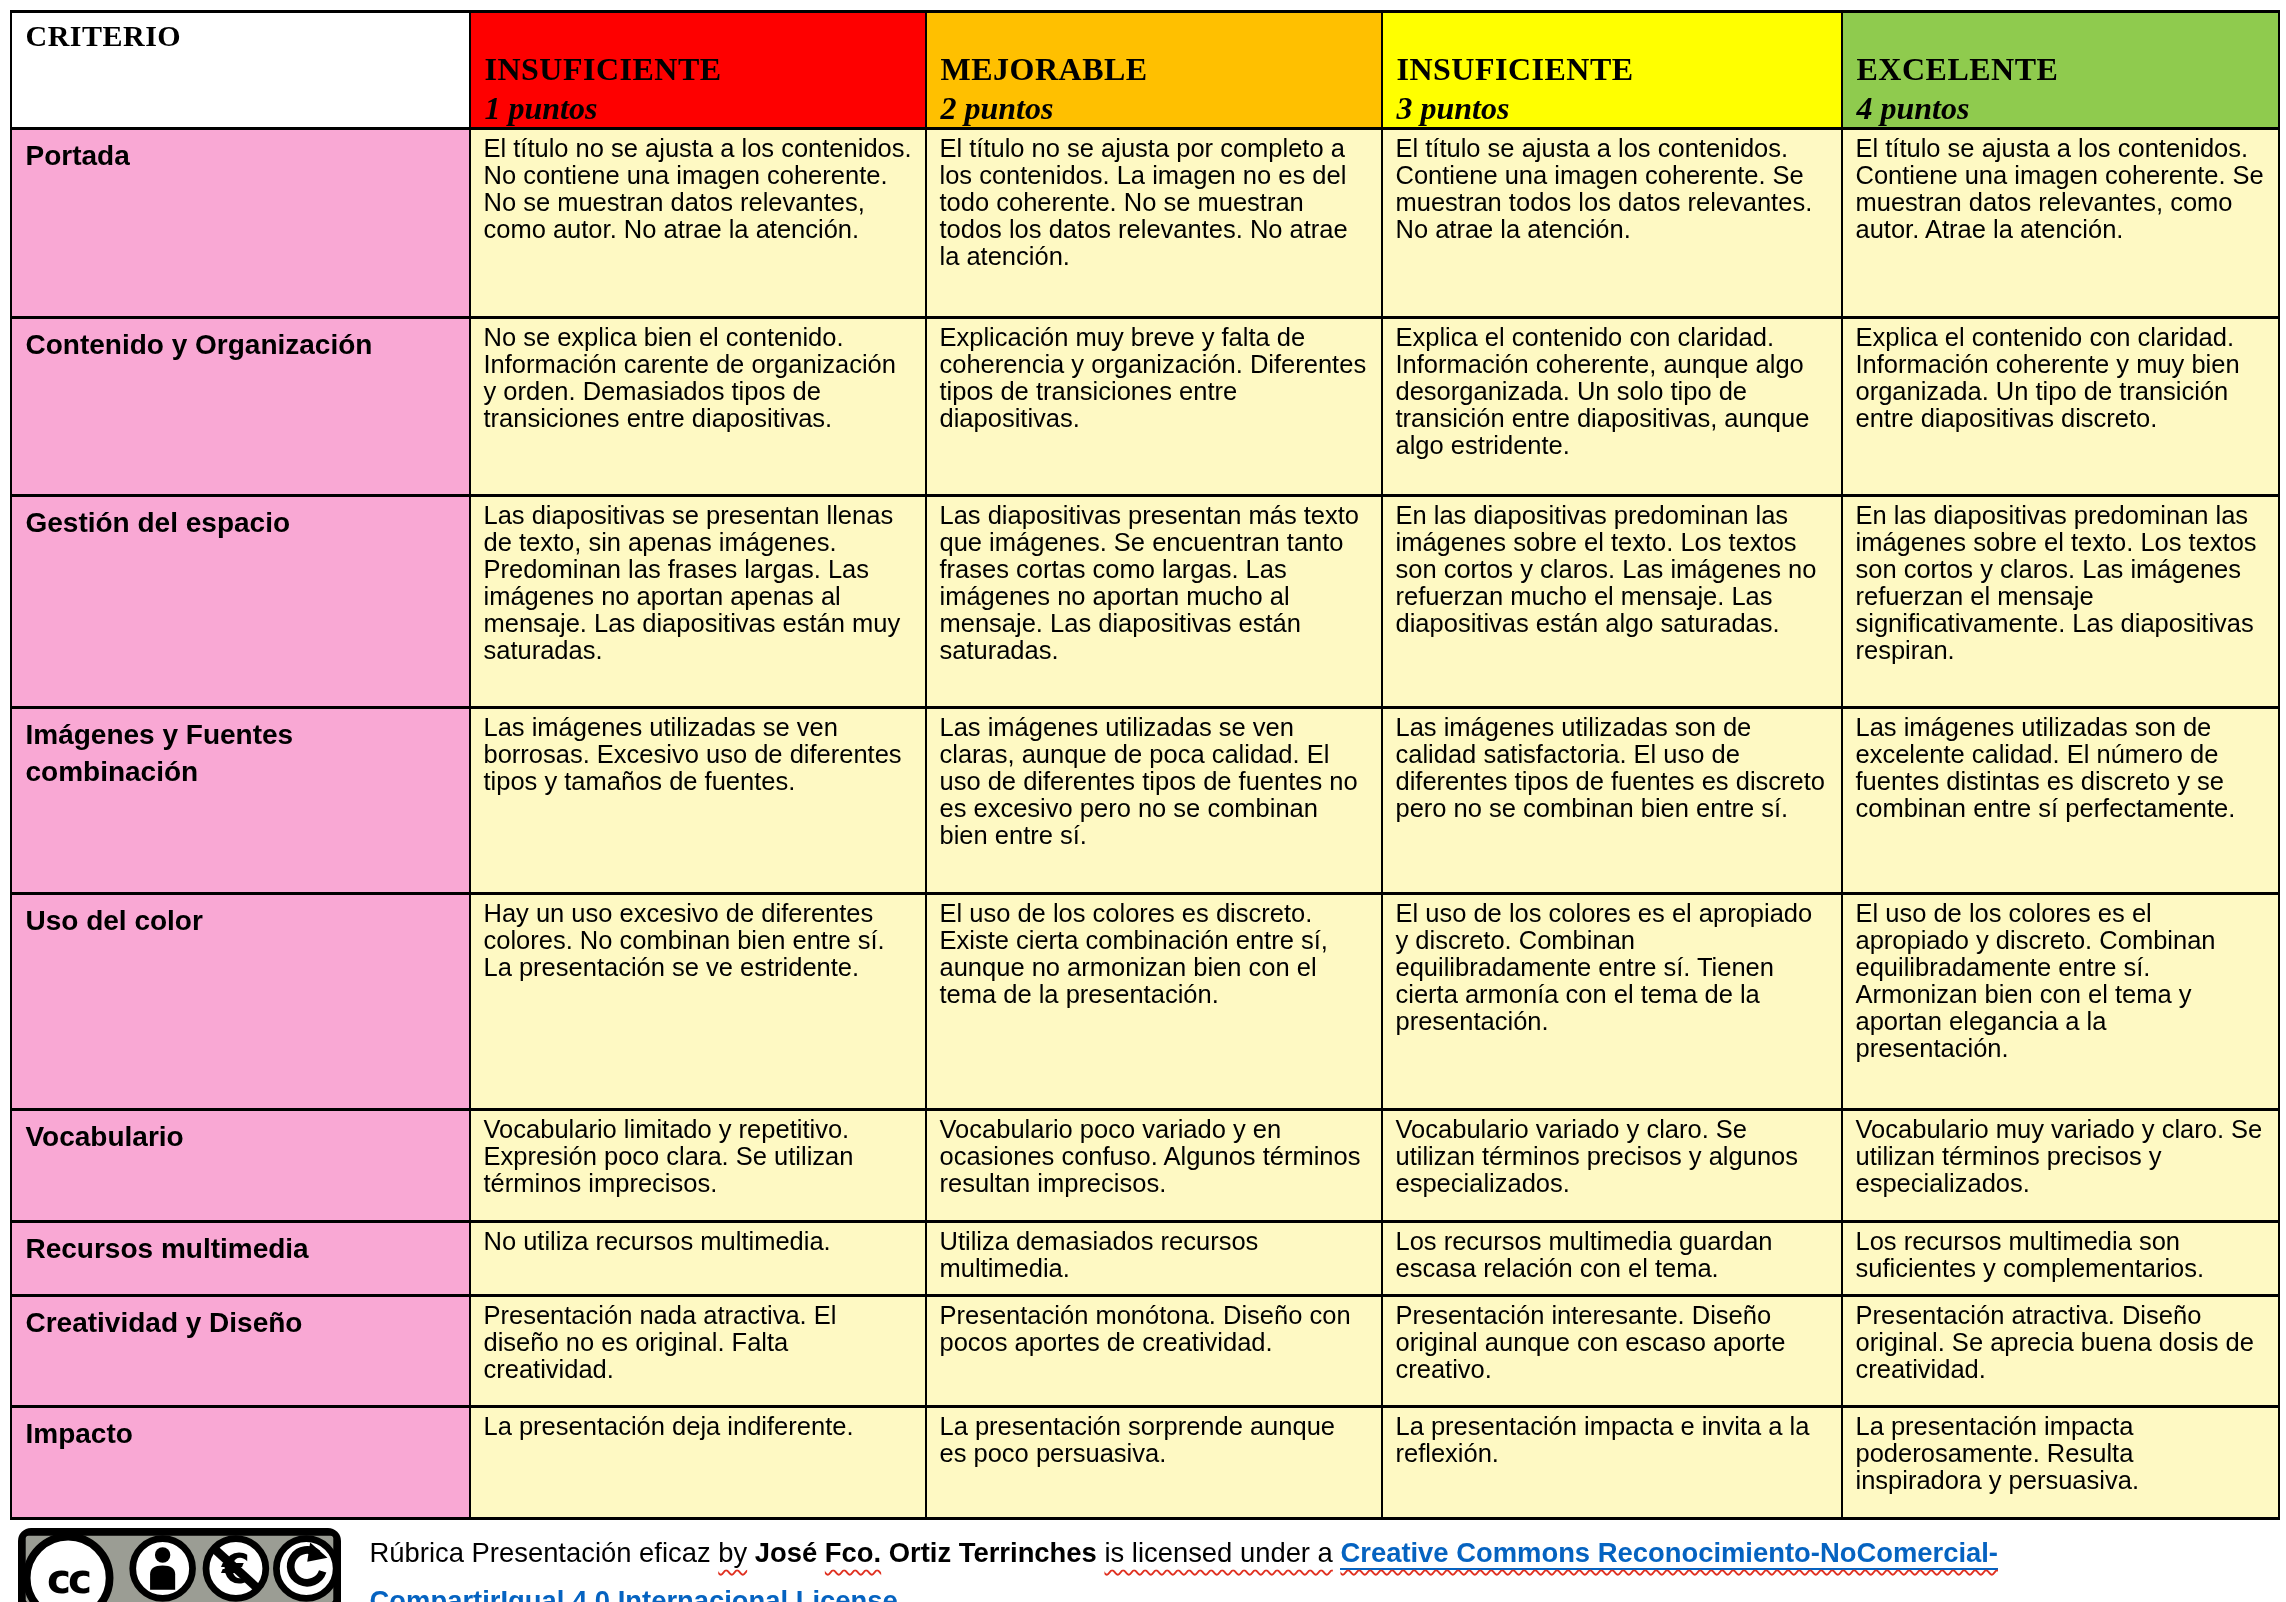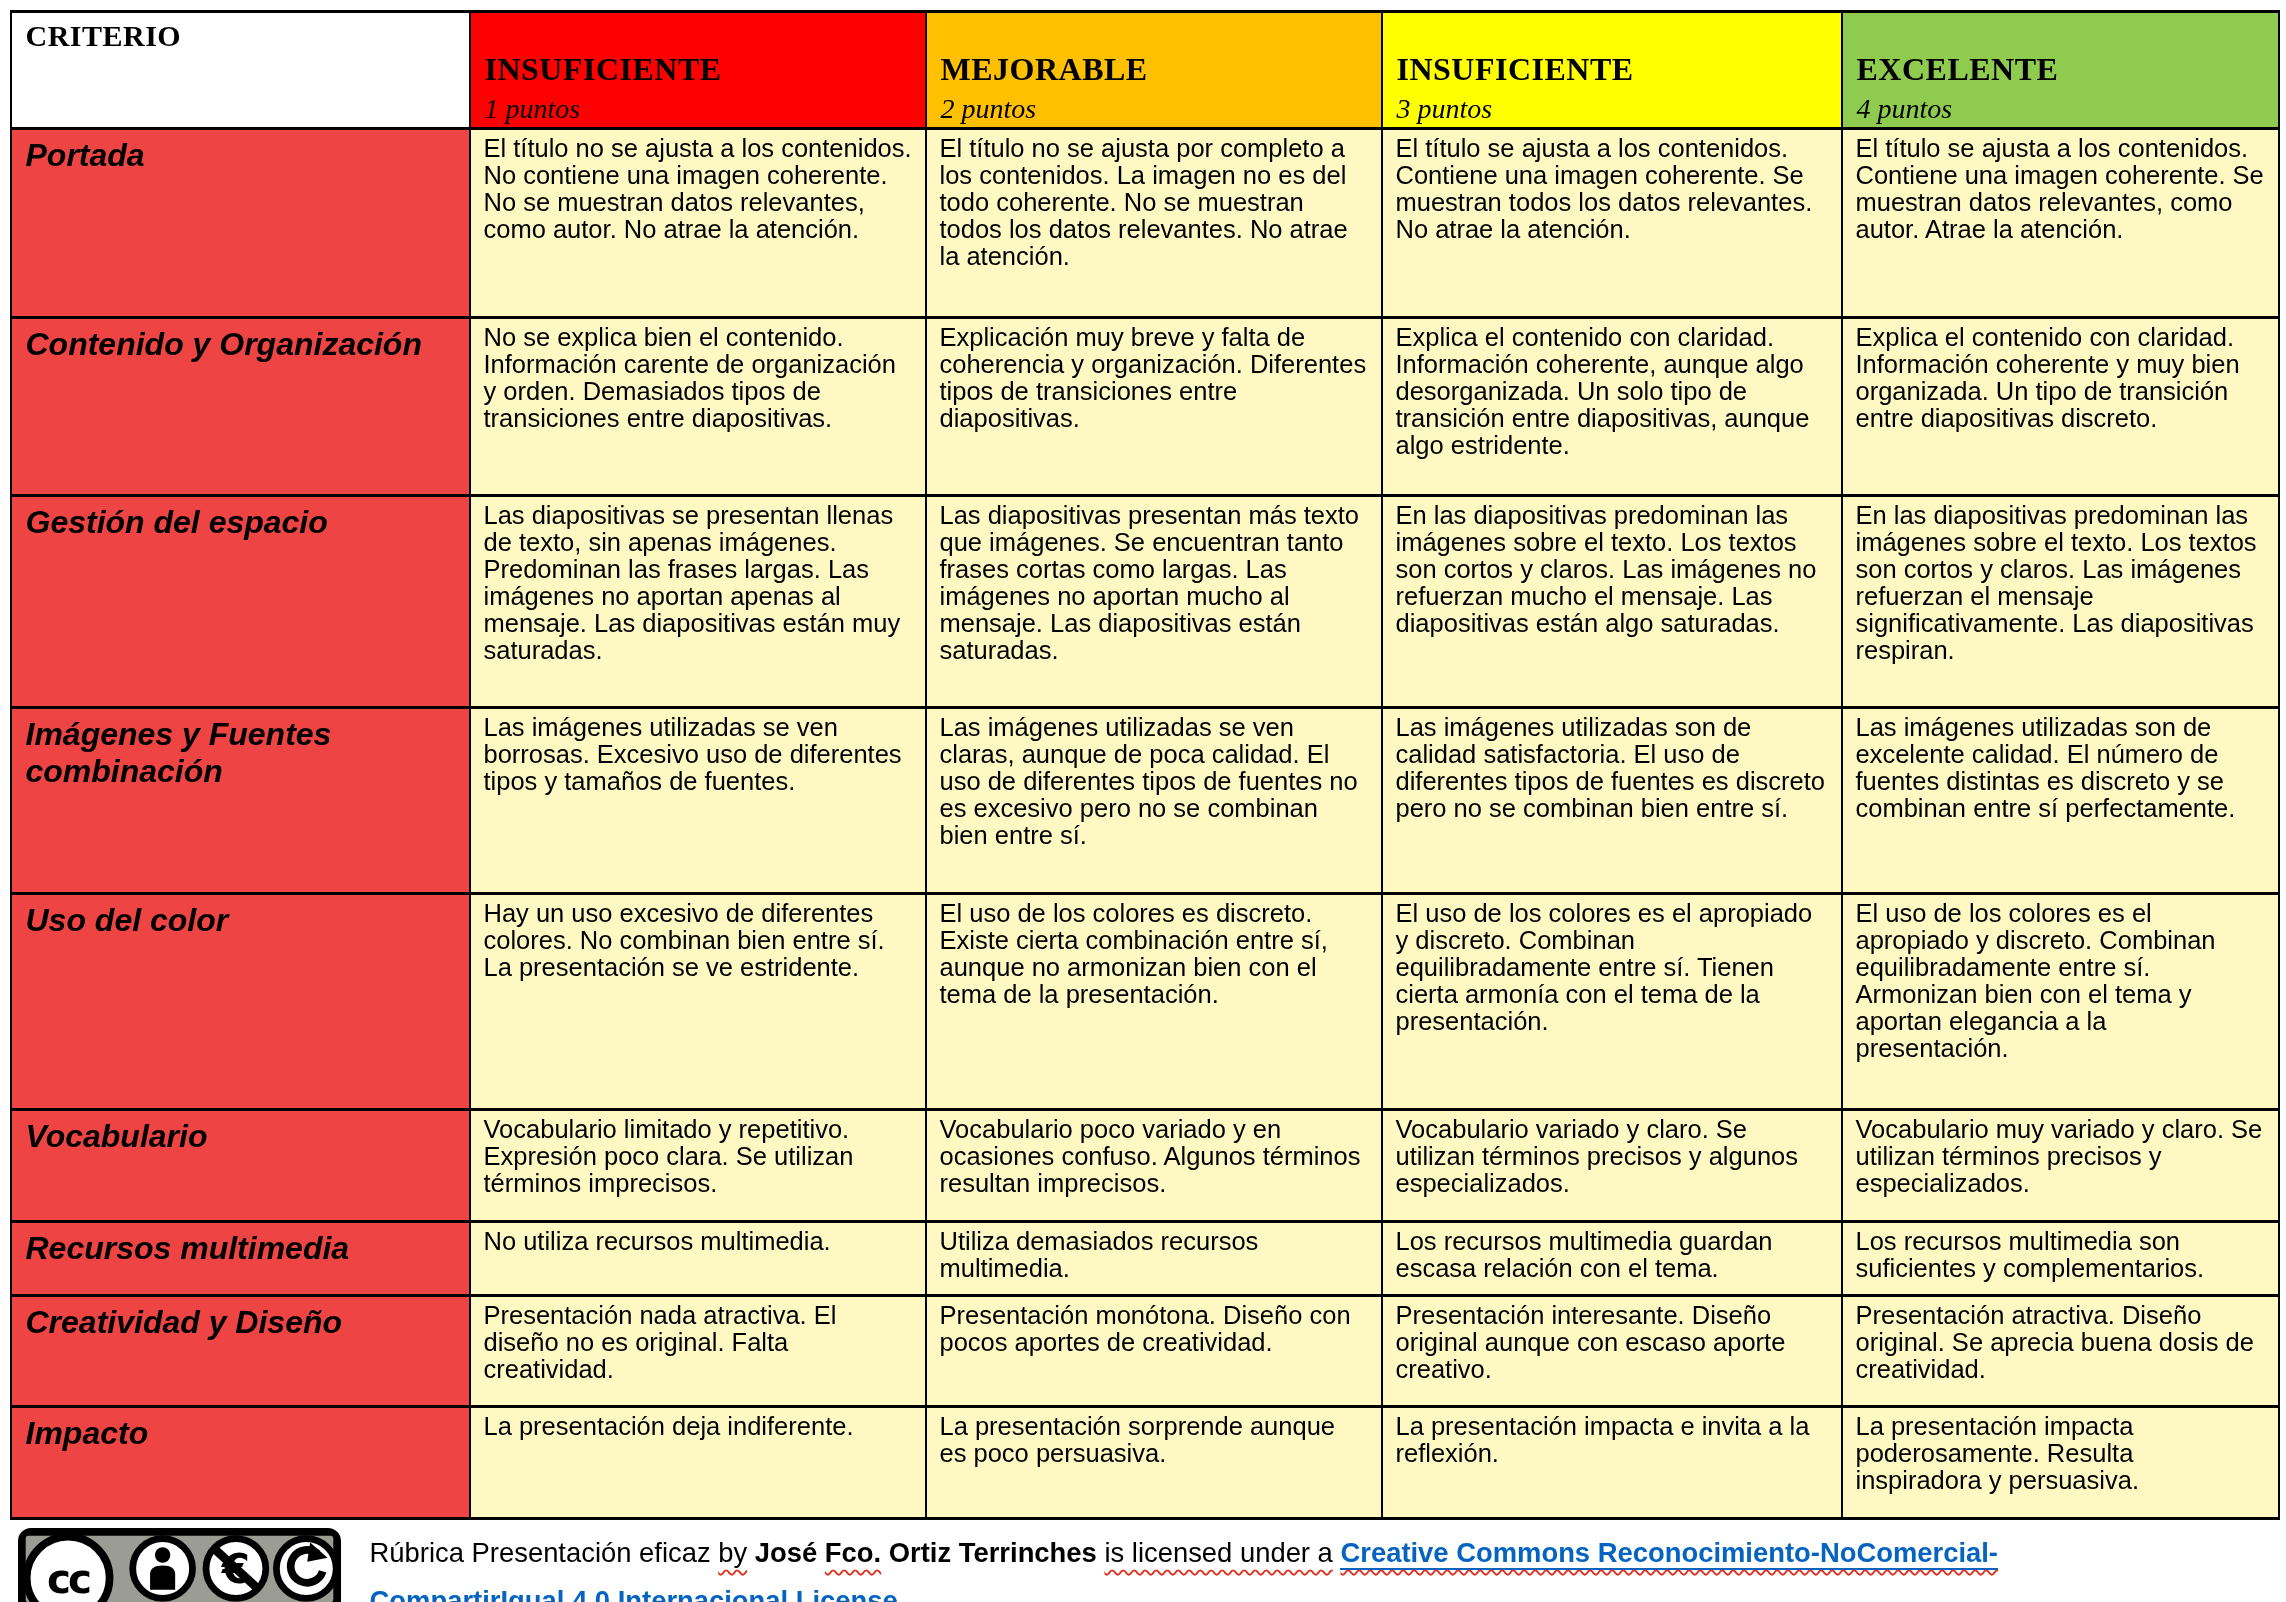--- a/index.html
+++ b/index.html
@@ -17,28 +17,27 @@
   tr.hrow{height:86px;}
   tr.r1{height:189px;} tr.r2{height:178px;} tr.r3{height:212px;} tr.r4{height:186px;}
   tr.r5{height:216px;} tr.r6{height:112px;} tr.r7{height:74px;} tr.r8{height:111px;} tr.r9{height:112px;}
 
   td.criterio-head{
     background:#fff;font-family:"Liberation Serif",serif;font-weight:bold;
     font-size:30px;padding:5.9px 9.8px 0 13.7px;letter-spacing:0.5px;
   }
   td.lvl{padding:3.9px 9.8px 0 13.7px;font-family:"Liberation Serif",serif;}
   td.lvl .lvl-name{font-weight:bold;font-size:32px;line-height:41px;letter-spacing:0.5px;margin-top:32px;}
-  td.lvl .lvl-points{font-weight:normal;font-style:italic;font-size:28px;line-height:37px;}
+  td.lvl .lvl-points{font-weight:bold;font-style:italic;font-size:32px;line-height:37px;}
   td.bg-red{background:#FE0000;} td.bg-orange{background:#FFC000;}
   td.bg-yellow{background:#FFFF00;} td.bg-green{background:#8FCB4E;}
 
   td.crit{
-    background:#ef4444;font-weight:bold;font-size:32px;line-height:37px;
+    background:#f9a8d4;font-weight:bold;font-size:28px;line-height:37px;
     padding:7.8px 11.8px 0 13.7px;
-    font-style:italic;
   }
   td.desc{background:#fef9c3;font-size:25.5px;line-height:27px;padding:4.9px 11.8px 0 12.7px;}
 
   .footer{display:flex;align-items:flex-start;gap:29px;margin:7.8px 0 0 17.6px;}
   .cc-badge{flex:0 0 auto;cursor:pointer;}
   .license-text{font-size:27.4px;line-height:48px;max-width:1921px;padding-top:2px;}
   .b{font-weight:bold;}
   .wavy{
     text-decoration-line:underline;text-decoration-style:wavy;
     text-decoration-color:#E03020;text-decoration-thickness:2px;text-underline-offset:6.9px;

